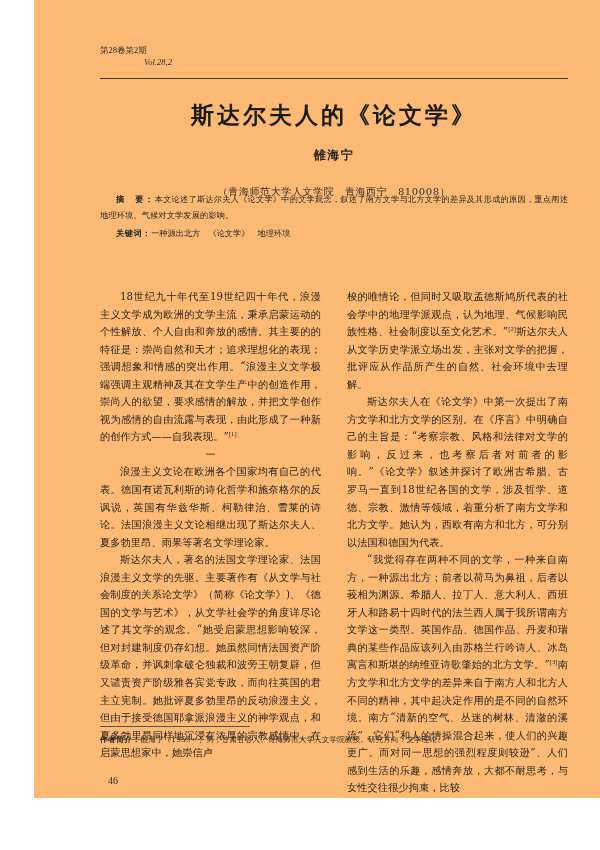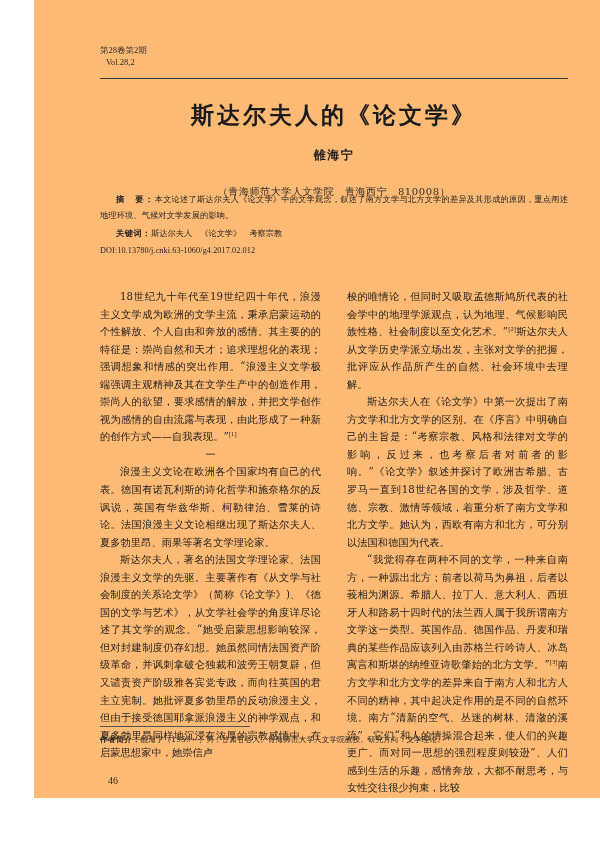--- a/index.html
+++ b/index.html
@@ -41,21 +41,21 @@
   .mh-left, .mh-right {
     width: 110px;
     font-family: "Liberation Serif", "DejaVu Serif", serif;
     font-size: 8.5px;
     line-height: 1.45;
     color: #2b2b2b;
   }
   .mh-left { text-align: left; }
   .mh-right { text-align: right; }
   .mh-left .ln2, .mh-right .ln2 { text-align: center; }
-  .mh-left .ln2 { text-align: left; padding-left: 6px; }
+  .mh-left .ln2 { text-align: center; padding-left: 6px; font-style: italic; }
   .mh-right .ln2 { text-align: right; padding-right: 4px; }
   .mh-center {
     flex: 1;
     text-align: center;
     font-family: "Liberation Serif", "DejaVu Serif", serif;
   }
   .mh-center .cn {
     font-size: 9.5px;
     letter-spacing: 0.4px;
     color: #222;
@@ -227,23 +227,22 @@
 
   <div class="title">斯达尔夫人的《论文学》</div>
   <div class="author">雒海宁</div>
   <div class="affil">（青海师范大学人文学院　青海西宁　810008）</div>
 
   <div class="abstract-block">
     <div class="abs-line abs-indent">
       <span class="lbl">摘　要：</span><span>本文论述了斯达尔夫人《论文学》中的文学观念，叙述了南方文学与北方文学的差异及其形成的原因，重点阐述地理环境、气候对文学发展的影响。</span>
     </div>
     <div class="kw-line">
-      <span class="lbl">关键词：</span><span>斯达尔夫人　《论文学》　考察宗教</span>
-    </div>
-    <div class="doi-line">DOI:10.13780/j.cnki.63-1060/g4.2017.02.012</div>
+      <span class="lbl">关键词：</span><span>一种源出北方　《论文学》　地理环境</span>
+    </div>
   </div>
 
   <div class="columns">
 
     <div class="col">
       <p><span>18世纪九十年代至19世纪四十年代，浪漫主义文学成为欧洲的文学主流，秉承启蒙运动的个性解放、个人自由和奔放的感情。其主要的的特征是：崇尚自然和天才；追求理想化的表现；强调想象和情感的突出作用。“浪漫主义文学极端强调主观精神及其在文学生产中的创造作用，崇尚人的欲望，要求感情的解放，并把文学创作视为感情的自由流露与表现，由此形成了一种新的创作方式——自我表现。”</span><sup class="ref">[1]</sup></p>
       <p class="section-num noindent">一</p>
       <p><span>浪漫主义文论在欧洲各个国家均有自己的代表。德国有诺瓦利斯的诗化哲学和施奈格尔的反讽说，英国有华兹华斯、柯勒律治、雪莱的诗论。法国浪漫主义文论相继出现了斯达尔夫人、夏多勃里昂、雨果等著名文学理论家。</span></p>
       <p><span>斯达尔夫人，著名的法国文学理论家、法国浪漫主义文学的先驱。主要著作有《从文学与社会制度的关系论文学》（简称《论文学》)、《德国的文学与艺术》，从文学社会学的角度详尽论述了其文学的观念。“她受启蒙思想影响较深，但对封建制度仍存幻想。她虽然同情法国资产阶级革命，并讽刺拿破仑独裁和波旁王朝复辟，但又谴责资产阶级雅各宾党专政，而向往英国的君主立宪制。她批评夏多勃里昂的反动浪漫主义，但由于接受德国耶拿派浪漫主义的神学观点，和夏多勃里昂同样地沉浸在浓厚的宗教感情中。在启蒙思想家中，她崇信卢</span></p>
     </div>

